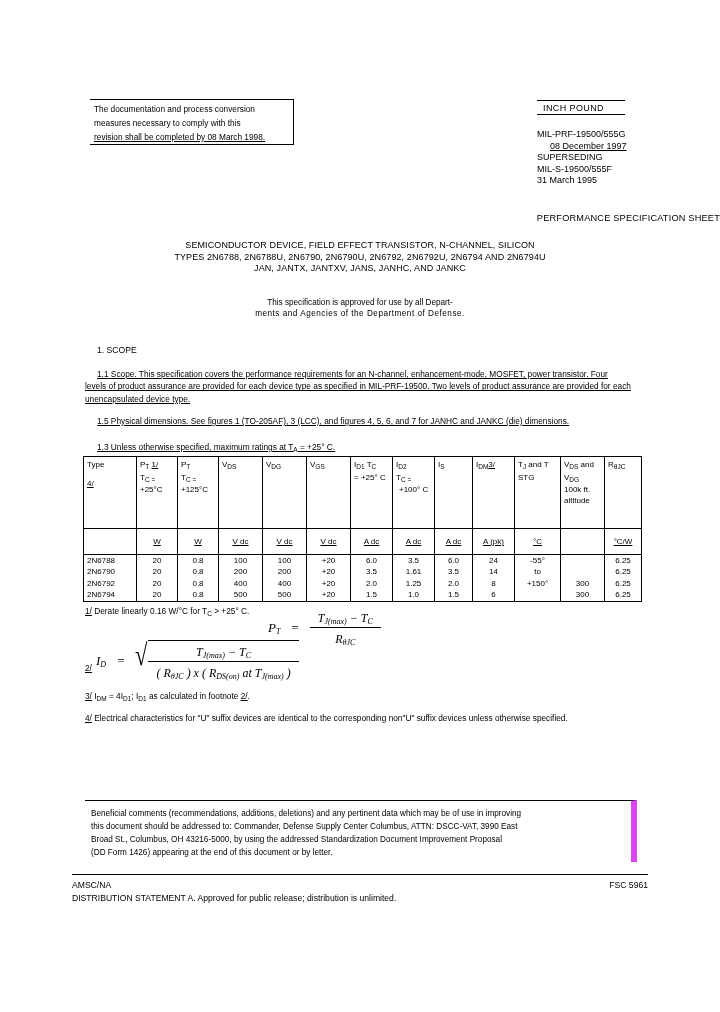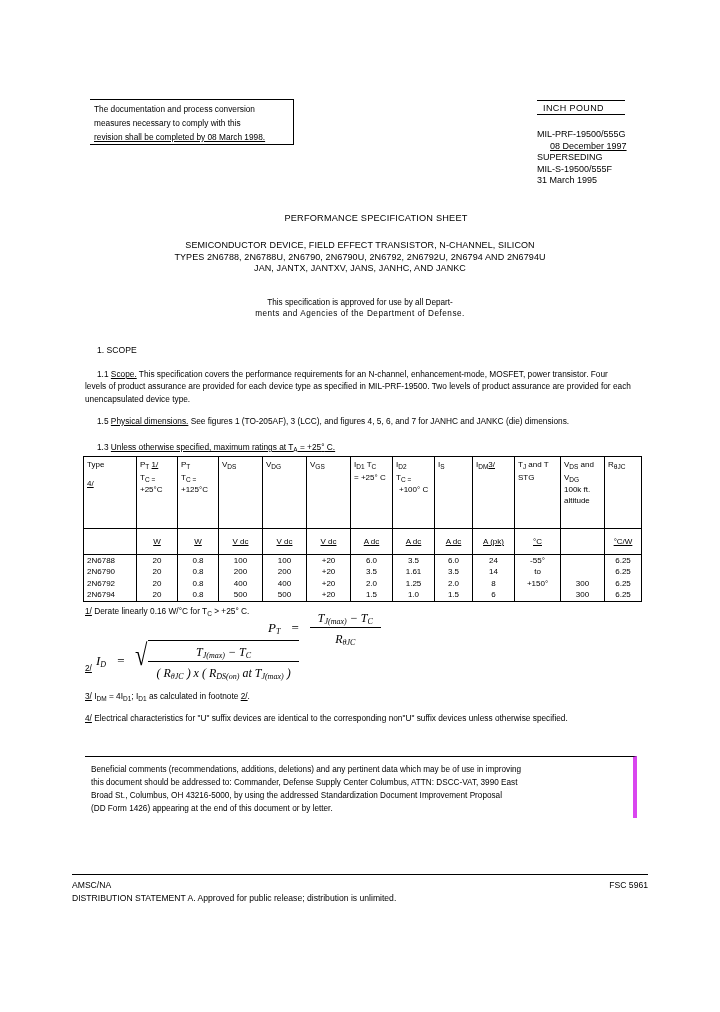--- a/index.html
+++ b/index.html
@@ -70,21 +70,21 @@
 
   
   #title-block {
     position: absolute;
     left: 0; top: 213px;
     width: 720px;
   }
   #perf-spec-title {
     font-size: 9.2px;
     letter-spacing: 0.2px;
-    text-align: center;
+    text-align: right;
     padding-left: 32px;
   }
   #device-title {
     margin-top: 17px;
     text-align: center;
   }
   #device-title .ln {
     font-size: 9px;
     line-height: 11.5px;
     letter-spacing: 0.1px;
@@ -107,20 +107,21 @@
   #scope-heading {
     position: absolute;
     left: 97px; top: 345px;
     font-size: 8.6px;
   }
   .para {
     position: absolute;
     font-size: 8.3px;
     line-height: 12.4px;
     text-align: left;
+    text-decoration: underline;
   }
   #para-1-1 { left: 85px; top: 368px; width: 546px; }
   #para-1-2 { left: 97px; top: 415px; width: 534px; }
   #para-1-3 { left: 97px; top: 441px; width: 534px; }
   .para .ind { padding-left: 12px; }
 
   
   #ratings-table {
     position: absolute;
     left: 83px; top: 456px;
@@ -221,25 +222,25 @@
   }
   .radical .rbody {
     border-top: 1px solid #000;
     display: inline-block;
     padding-top: 1px;
   }
 
   
   #comments-box {
     position: absolute;
-    left: 85px; top: 756px;
+    left: 85px; top: 800px;
     width: 552px;
     height: 62px;
     border-top: 1px solid #000;
-    border-right: 4px solid #d946ef;
+    border-right: 6px solid #d946ef;
     box-sizing: border-box;
     padding: 6px 6px 0 6px;
   }
   #comments-box .ln {
     font-size: 8.2px;
     line-height: 13px;
     white-space: nowrap;
   }
 
   

